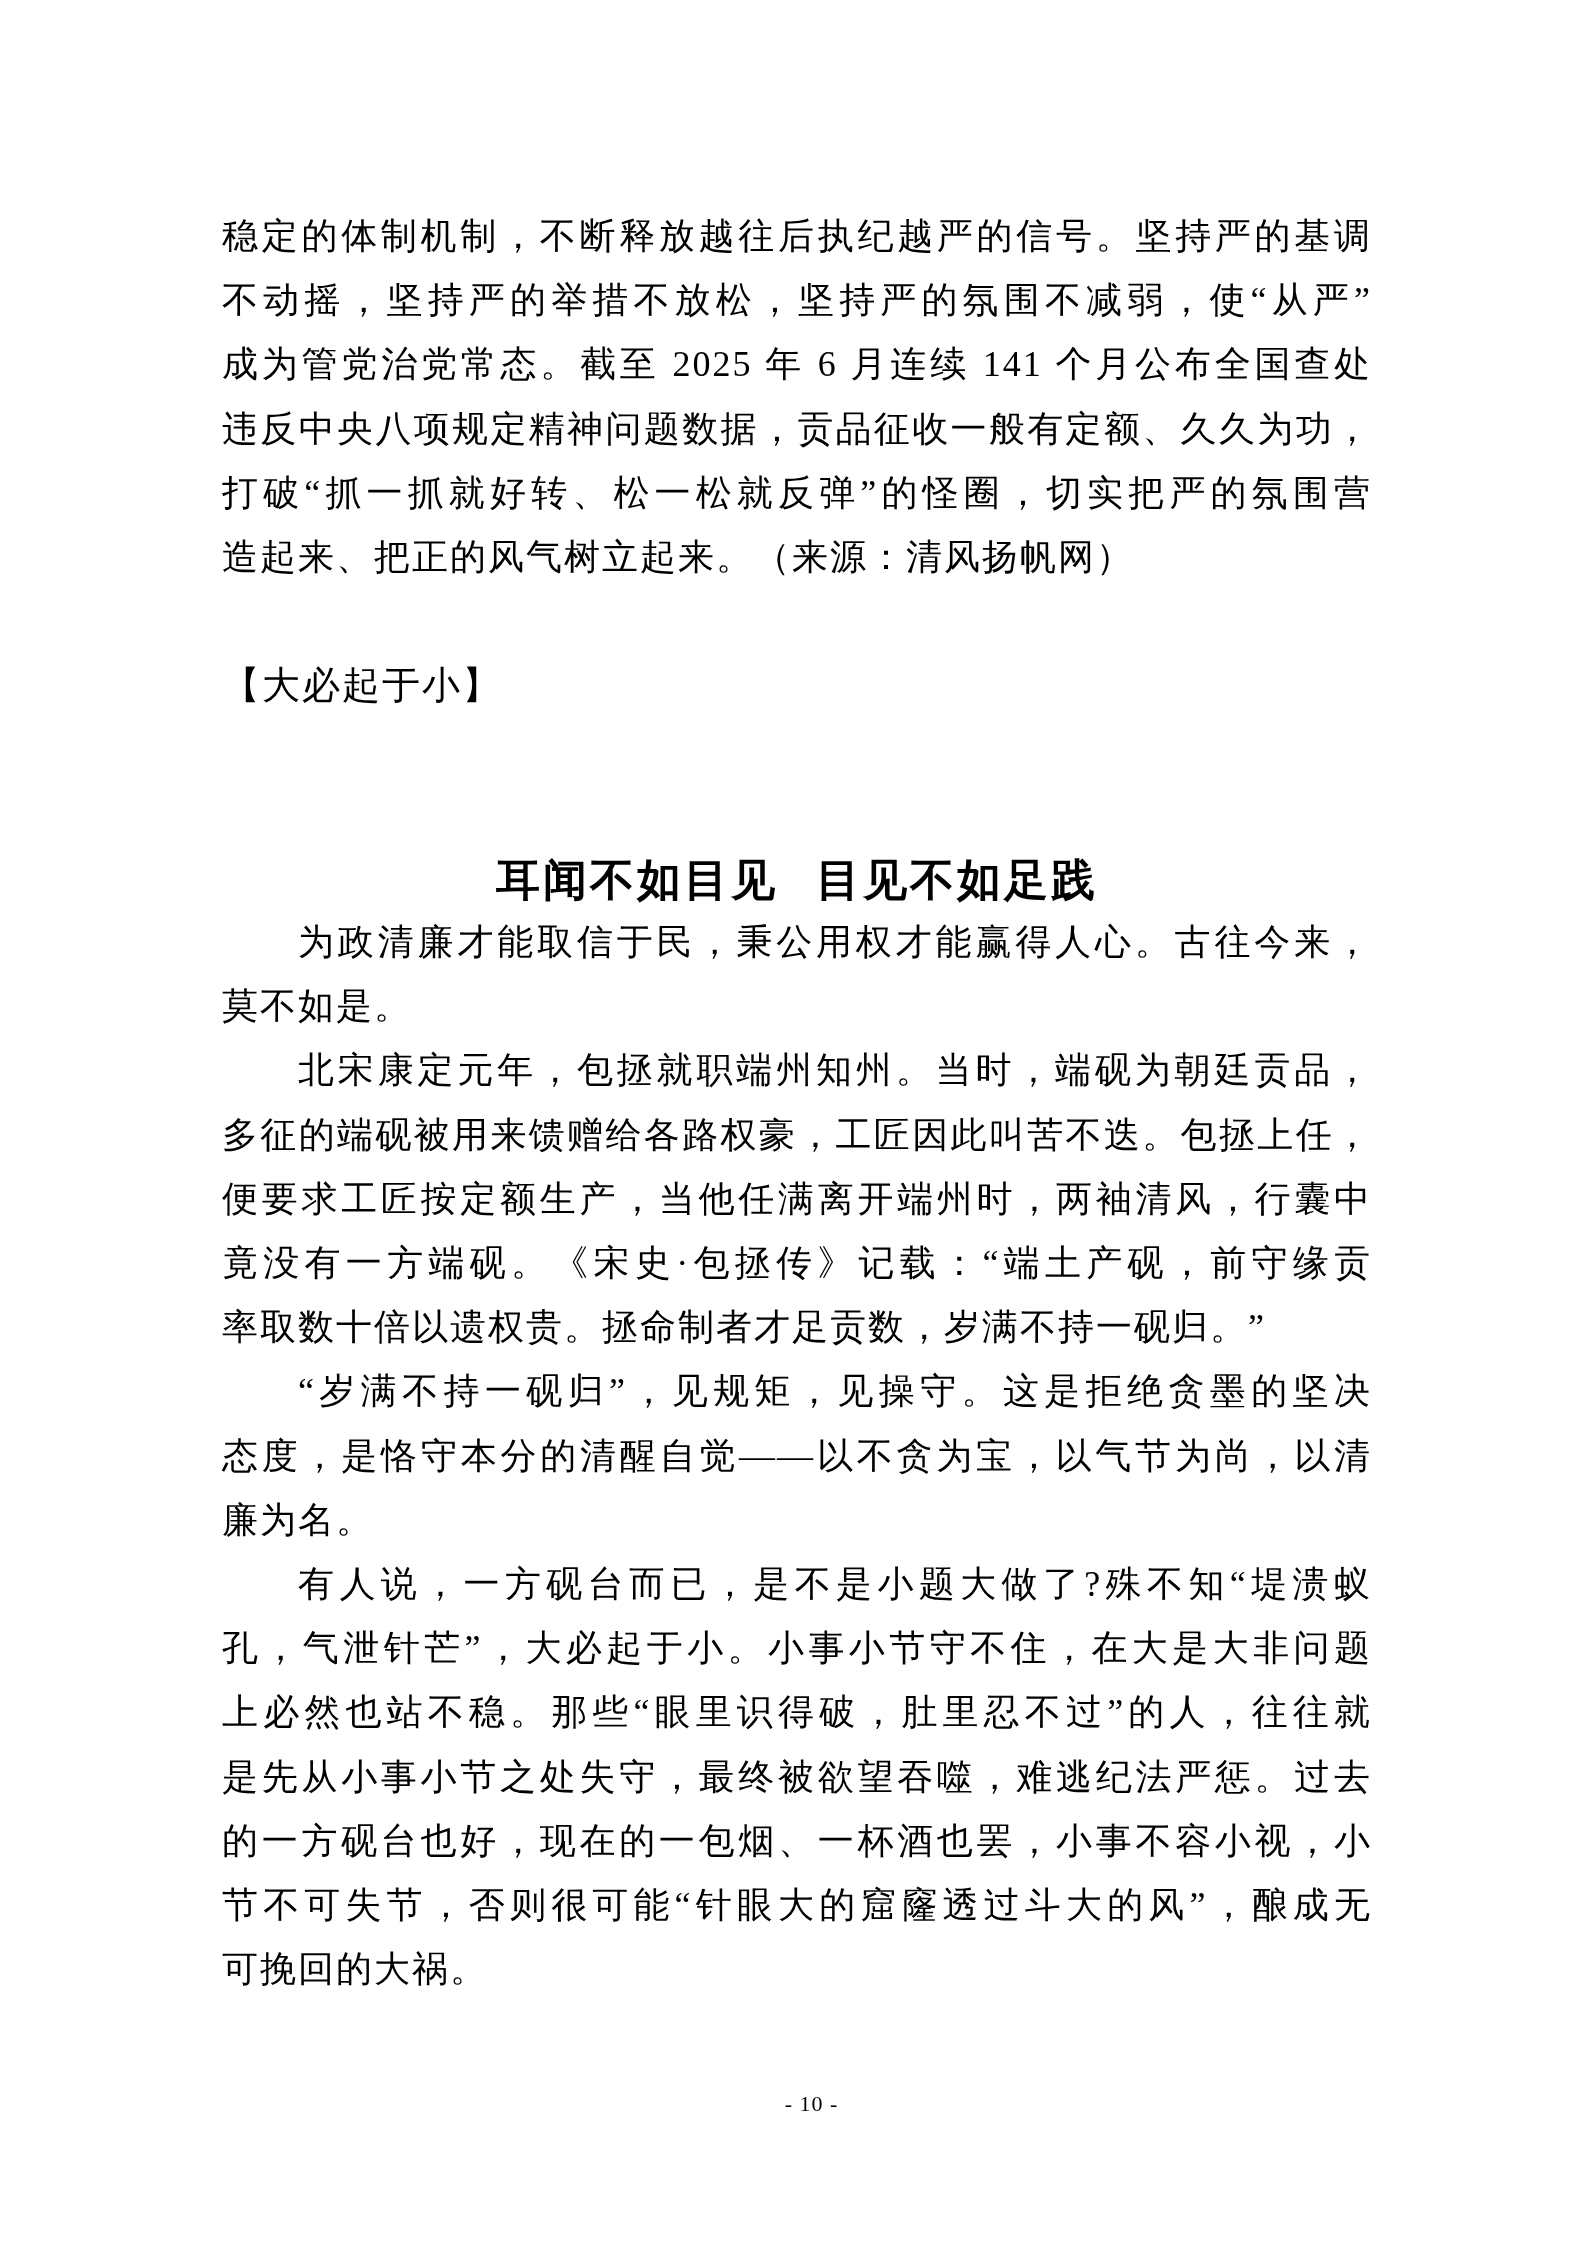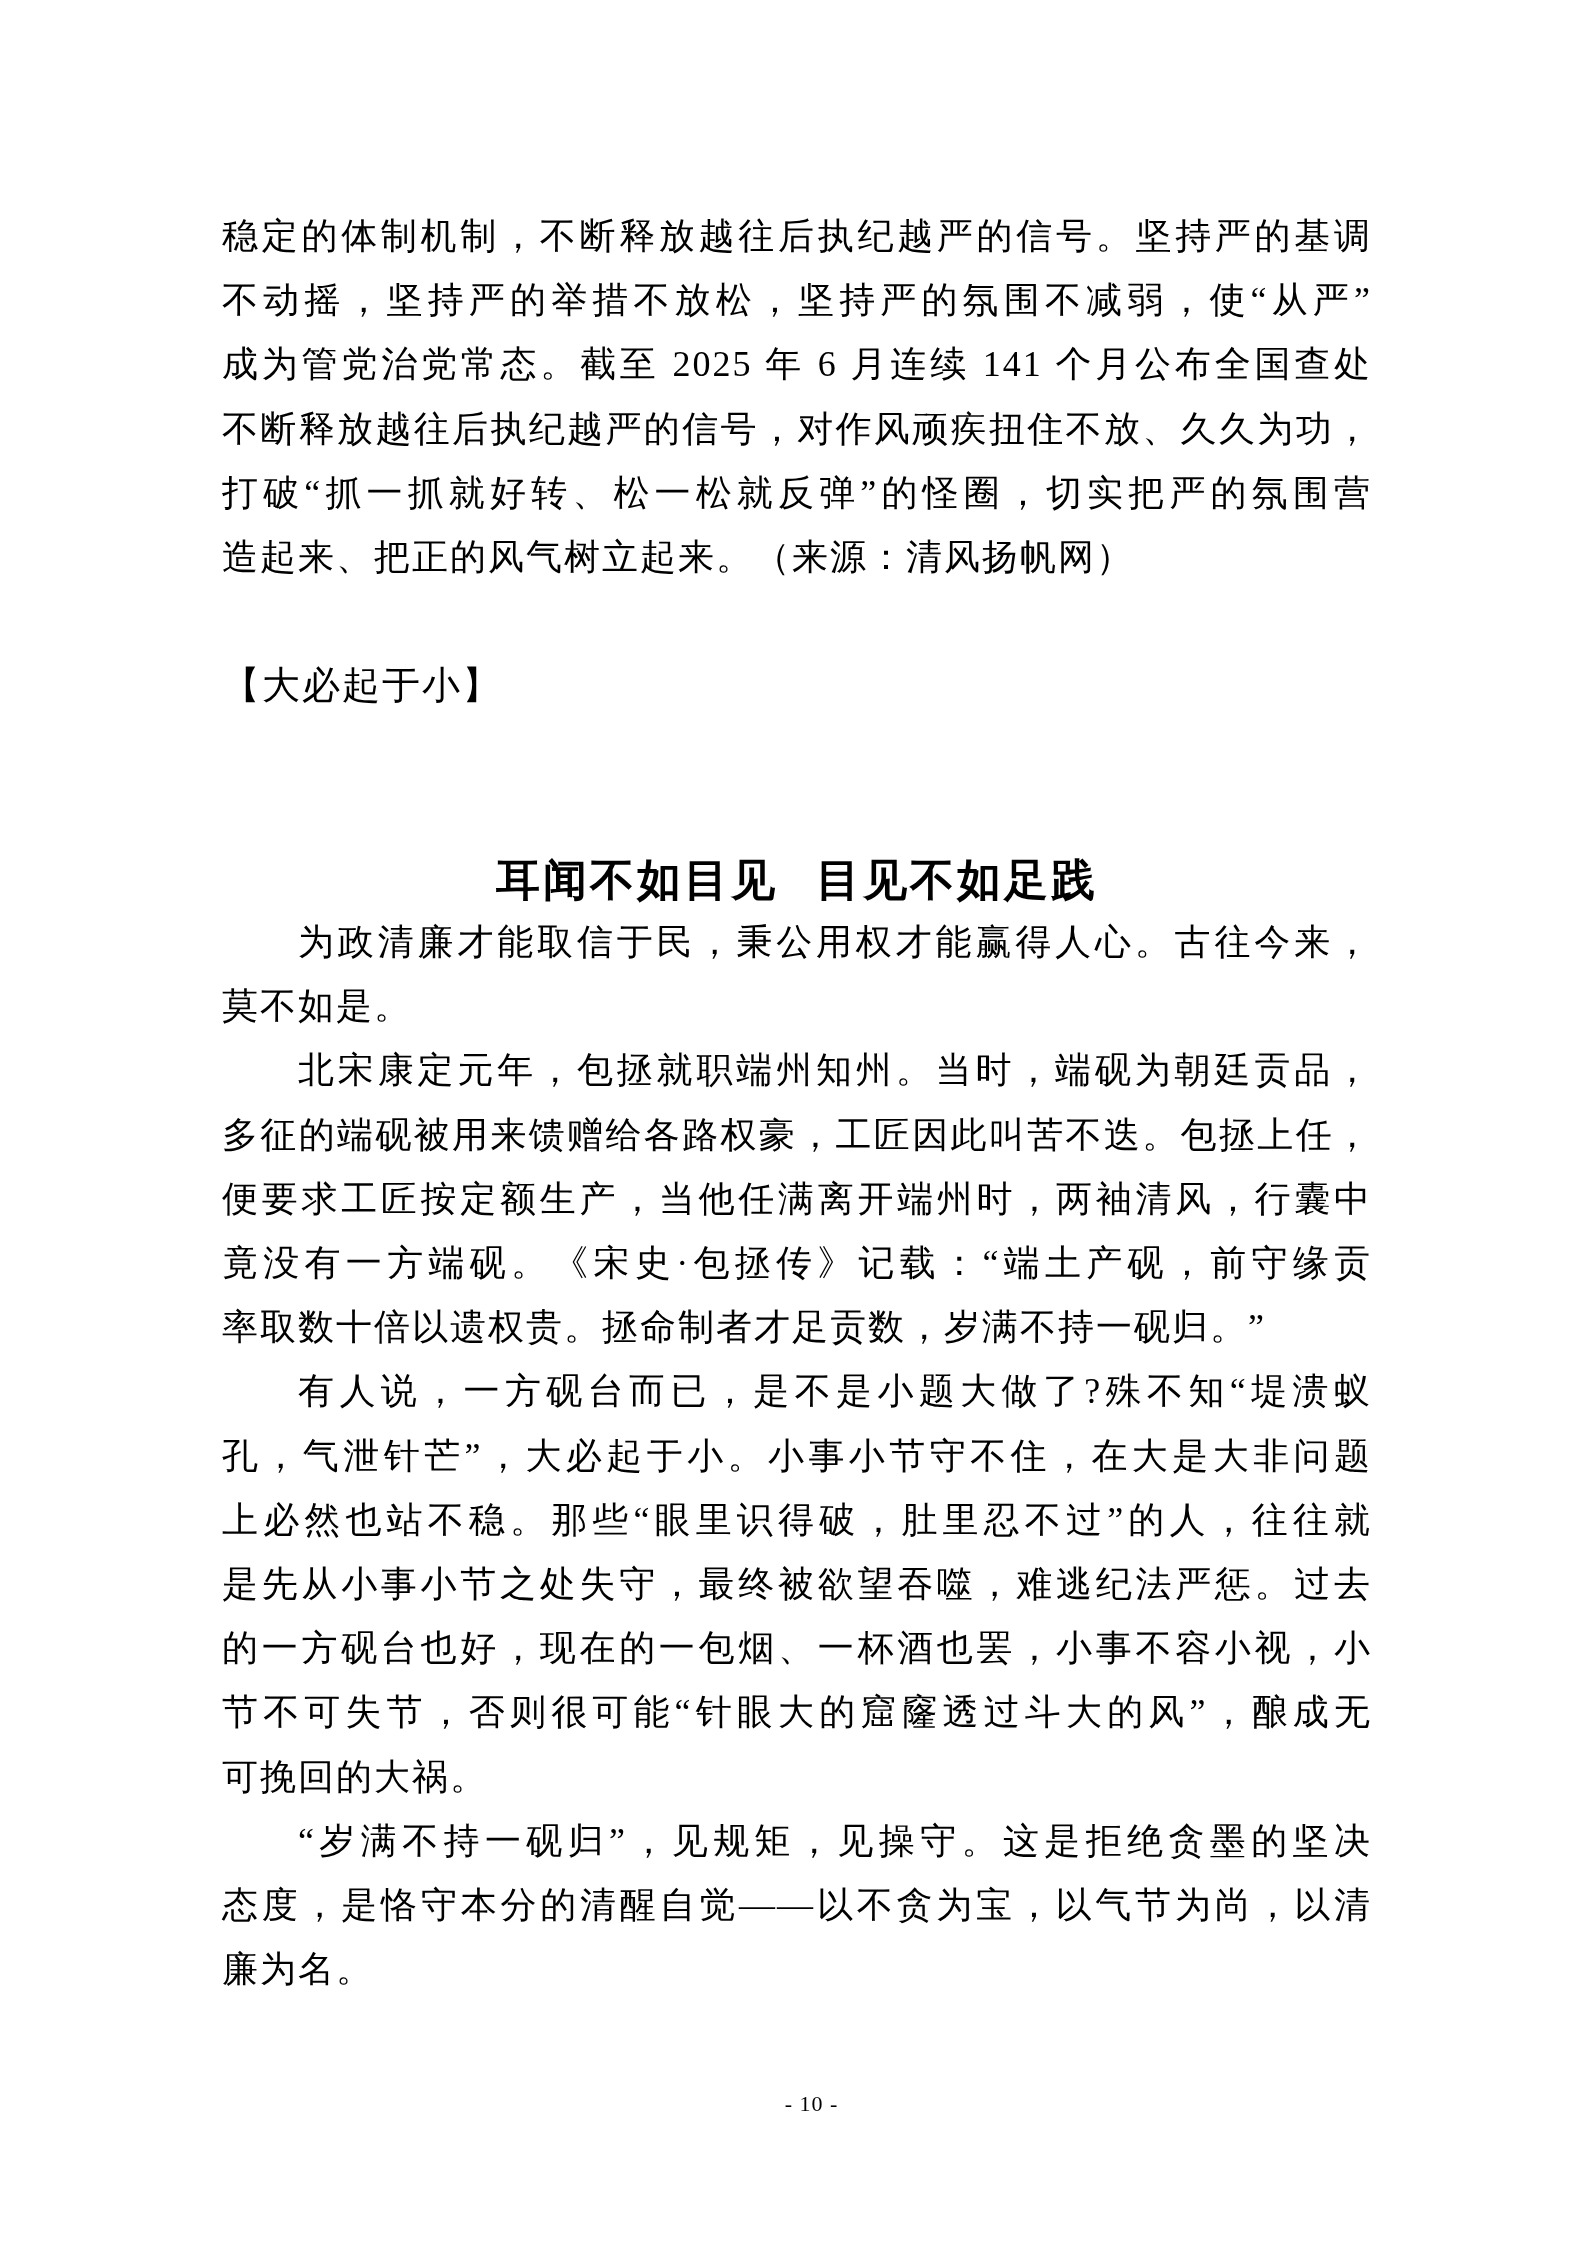--- a/index.html
+++ b/index.html
@@ -76,21 +76,21 @@
 </head>
 <body>
 
 <div class="page">
   <main class="text-column">
 
     <section class="para">
       <div class="ln">稳定的体制机制，不断释放越往后执纪越严的信号。坚持严的基调</div>
       <div class="ln">不动摇，坚持严的举措不放松，坚持严的氛围不减弱，使“从严”</div>
       <div class="ln">成为管党治党常态。截至 2025 年 6 月连续 141 个月公布全国查处</div>
-      <div class="ln">不断释放越往后执纪越严的信号，对作风顽疾扭住不放、久久为功，</div>
+      <div class="ln">违反中央八项规定精神问题数据，贡品征收一般有定额、久久为功，</div>
       <div class="ln">打破“抓一抓就好转、松一松就反弹”的怪圈，切实把严的氛围营</div>
       <div class="ln last">造起来、把正的风气树立起来。（来源：清风扬帆网）</div>
     </section>
 
     <div class="blank-row"></div>
 
     <h2 class="section-label">【大必起于小】</h2>
 
     <div class="title-block">
       <h1 class="article-title">耳闻不如目见 目见不如足践</h1>
@@ -103,31 +103,31 @@
 
     <section class="para">
       <div class="ln first">北宋康定元年，包拯就职端州知州。当时，端砚为朝廷贡品，</div>
       <div class="ln">多征的端砚被用来馈赠给各路权豪，工匠因此叫苦不迭。包拯上任，</div>
       <div class="ln">便要求工匠按定额生产，当他任满离开端州时，两袖清风，行囊中</div>
       <div class="ln">竟没有一方端砚。《宋史·包拯传》记载：“端土产砚，前守缘贡</div>
       <div class="ln last">率取数十倍以遗权贵。拯命制者才足贡数，岁满不持一砚归。”</div>
     </section>
 
     <section class="para">
+      <div class="ln first">“岁满不持一砚归”，见规矩，见操守。这是拒绝贪墨的坚决</div>
+      <div class="ln">态度，是恪守本分的清醒自觉——以不贪为宝，以气节为尚，以清</div>
+      <div class="ln last">廉为名。</div>
+    </section>
+
+    <section class="para">
       <div class="ln first">有人说，一方砚台而已，是不是小题大做了?殊不知“堤溃蚁</div>
       <div class="ln">孔，气泄针芒”，大必起于小。小事小节守不住，在大是大非问题</div>
       <div class="ln">上必然也站不稳。那些“眼里识得破，肚里忍不过”的人，往往就</div>
       <div class="ln">是先从小事小节之处失守，最终被欲望吞噬，难逃纪法严惩。过去</div>
       <div class="ln">的一方砚台也好，现在的一包烟、一杯酒也罢，小事不容小视，小</div>
       <div class="ln">节不可失节，否则很可能“针眼大的窟窿透过斗大的风”，酿成无</div>
       <div class="ln last">可挽回的大祸。</div>
     </section>
 
-    <section class="para">
-      <div class="ln first">“岁满不持一砚归”，见规矩，见操守。这是拒绝贪墨的坚决</div>
-      <div class="ln">态度，是恪守本分的清醒自觉——以不贪为宝，以气节为尚，以清</div>
-      <div class="ln last">廉为名。</div>
-    </section>
-
   </main>
 
   <footer class="page-number">- 10 -</footer>
 </div>
 
 </body></html>

